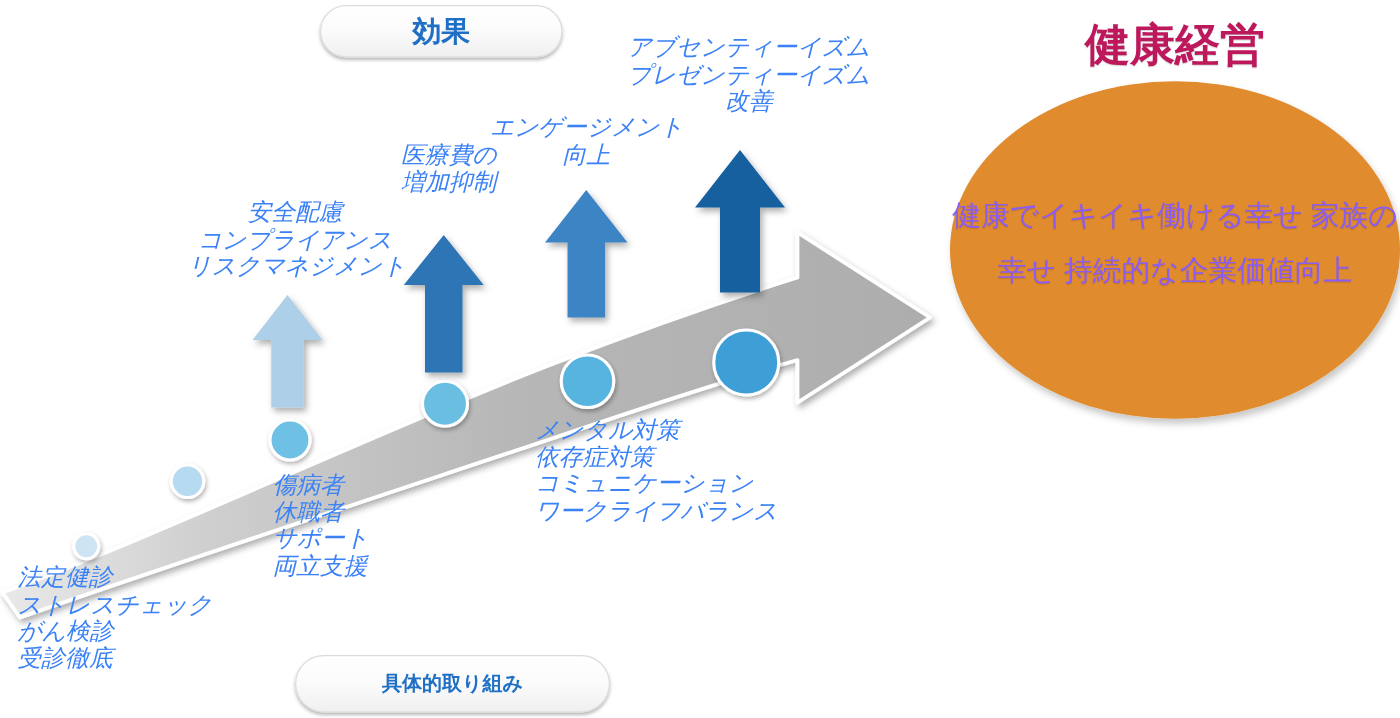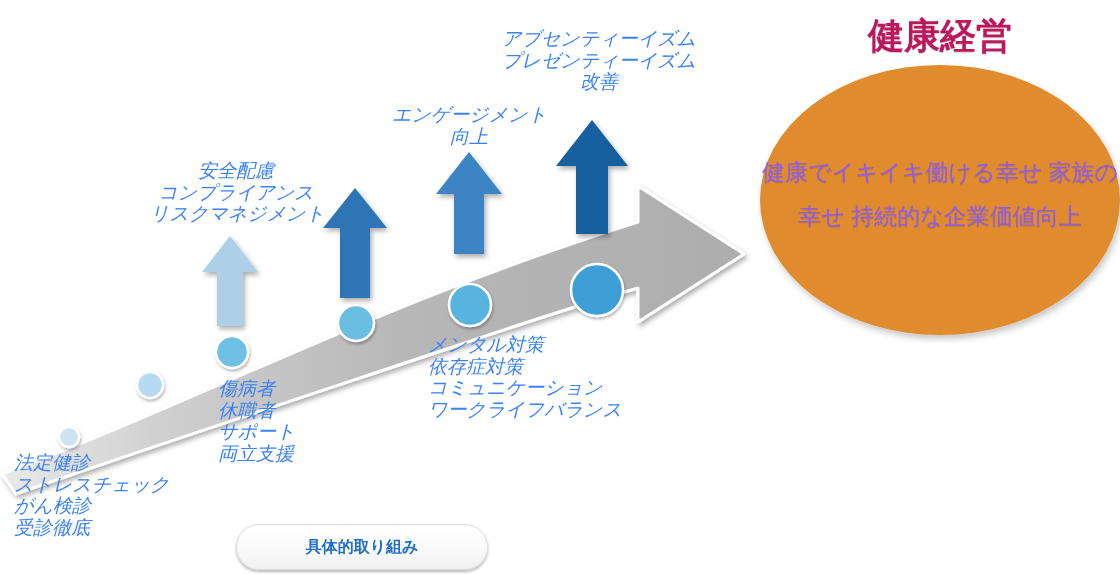--- a/index.html
+++ b/index.html
@@ -89,21 +89,21 @@
   
   #lbl-step1 { left: 14px;  top: 452px; font-size: 19px; }
   #lbl-step2 { left: 126px; top: 392px; font-size: 19px; }
   #lbl-step3 { left: 218px; top: 378px; font-size: 19px; }
   #lbl-step4 { left: 303px; top: 348px; font-size: 19px; }
   #lbl-step5 { left: 428px; top: 334px; font-size: 19px; }
   #lbl-step6 { left: 573px; top: 332px; font-size: 19px; }
 
   #lbl-eff1 { left: 150px; top: 160px; font-size: 19px; width: 172px; text-align:center; }
   #lbl-eff2 { left: 306px; top: 114px; font-size: 19px; width: 106px; text-align:center; }
-  #lbl-eff3 { left: 392px; top:  92px; font-size: 19px; width: 154px; text-align:center;margin-top:12px; }
+  #lbl-eff3 { left: 392px; top:  92px; font-size: 19px; width: 154px; text-align:center; }
   #lbl-eff4 { left: 494px; top:  28px; font-size: 19px; width: 210px; text-align:center; }
 </style>
 </head>
 <body>
 
 <div id="stage">
 
   <svg class="svg-layer" viewBox="0 0 1120 574">
     <defs>
       <filter id="softShadow" x="-40%" y="-40%" width="200%" height="200%">
@@ -166,20 +166,23 @@
     </g>
     <g filter="url(#dotShadow)">
       <circle cx="597" cy="290" r="26" fill="#3C9FD6" stroke="#FFFFFF" stroke-width="2.5"></circle>
     </g>
 
     <g filter="url(#ellShadow)">
       <ellipse cx="940" cy="200" rx="180" ry="135" fill="#E08B2D"></ellipse>
     </g>
   </svg>
 
+  <div class="pill pill-effect">
+    <span>効果</span>
+  </div>
   <div class="pill pill-actions">
     <span>具体的取り組み</span>
   </div>
 
   <div class="ellipse-title">健康経営</div>
   <div class="ellipse-body">健康でイキイキ働ける幸せ
 家族の幸せ
 持続的な企業価値向上</div>
 
   <div class="lbl left" id="lbl-step1">法定健診
@@ -191,19 +194,21 @@
 サポート
 両立支援</div>
   <div class="lbl left" id="lbl-step5">メンタル対策
 依存症対策
 コミュニケーション
 ワークライフバランス</div>
 
   <div class="lbl center" id="lbl-eff1">安全配慮
 コンプライアンス
 リスクマネジメント</div>
+  <div class="lbl center" id="lbl-eff2">医療費の
+増加抑制</div>
   <div class="lbl center" id="lbl-eff3">エンゲージメント
 向上</div>
   <div class="lbl center" id="lbl-eff4">アブセンティーイズム
 プレゼンティーイズム
 改善</div>
 
 </div>
 
 </body></html>

